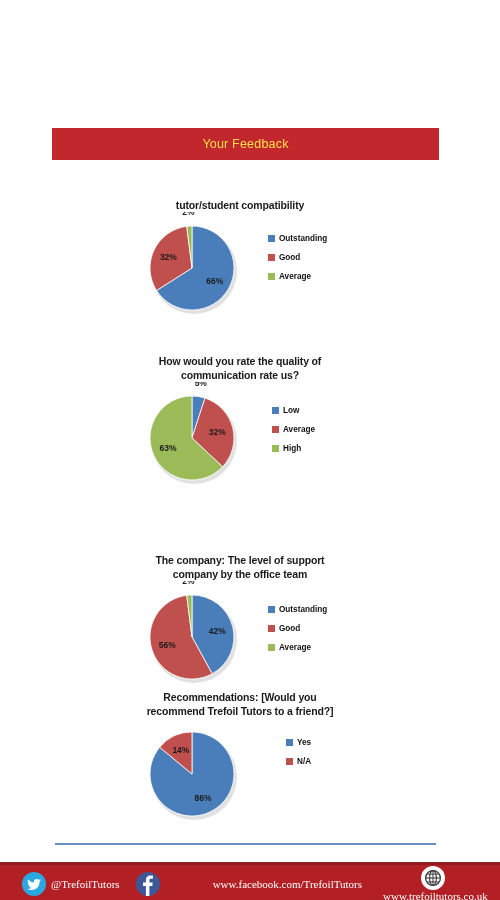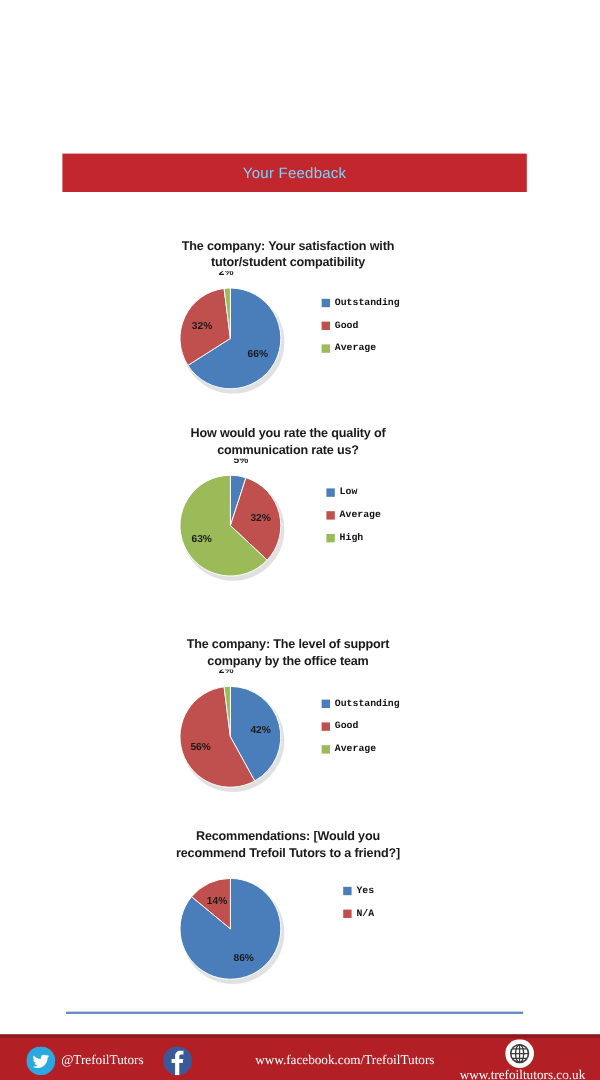--- a/index.html
+++ b/index.html
@@ -21,21 +21,21 @@
     left: 52px;
     top: 128px;
     width: 387px;
     height: 32px;
     background: #c1272d;
     display: flex;
     align-items: center;
     justify-content: center;
   }
   .banner-title {
-    color: #7dd3fc;
+    color: #fde047;
     font-size: 12.5px;
     letter-spacing: 0.2px;
     font-family: "Liberation Sans", sans-serif;
   }
 
   
   .chart-block {
     position: absolute;
     left: 0;
     width: 500px;
@@ -60,21 +60,21 @@
     position: absolute;
     left: 140px;
     top: 0;
   }
   .legend {
     position: absolute;
     top: 0;
     font-size: 8.2px;
     color: #111111;
     font-weight: bold;
-    font-family: Liberation Mono, monospace;
+    font-family: Liberation Sans, sans-serif;
   }
   .legend-row {
     display: flex;
     align-items: center;
     margin-bottom: 10px;
     white-space: nowrap;
   }
   .legend-swatch {
     width: 7px;
     height: 7px;
@@ -125,21 +125,20 @@
 </head>
 <body>
 
 <div class="banner">
   <div class="banner-title">Your Feedback</div>
 </div>
 
 <div id="charts-root">
     <div class="chart-block" style="top: 198px;">
       <div class="chart-title">
-        <span>The company: Your satisfaction with</span>
         <span>tutor/student compatibility</span>
       </div>
       <div class="chart-body">
         <div class="pie-wrap"><svg width="130" height="112" viewBox="0 0 130 112">
             <ellipse cx="54" cy="59" rx="43" ry="43" fill="#c9c9c9" opacity="0.55"></ellipse>
             <path d="M 52 56 L 52.00 14.00 A 42 42 0 1 1 16.54 78.50 Z" fill="#4a7ebb" stroke="#ffffff" stroke-width="0.8"></path>
             <path d="M 52 56 L 16.54 78.50 A 42 42 0 0 1 46.74 14.33 Z" fill="#c0504d" stroke="#ffffff" stroke-width="0.8"></path>
             <path d="M 52 56 L 46.74 14.33 A 42 42 0 0 1 52.00 14.00 Z" fill="#9bbb59" stroke="#ffffff" stroke-width="0.8"></path>
             <text x="74.8" y="71.5" text-anchor="middle" class="slice-label">66%</text>
             <text x="28.4" y="47.9" text-anchor="middle" class="slice-label">32%</text>
@@ -185,21 +184,21 @@
             <span class="legend-swatch" style="background: rgb(192, 80, 77);"></span>
             <span>Average</span>
           </div>
           <div class="legend-row">
             <span class="legend-swatch" style="background: rgb(155, 187, 89);"></span>
             <span>High</span>
           </div>
         </div>
       </div>
     </div>
-    <div class="chart-block" style="top: 530px;">
+    <div class="chart-block" style="top: 553px;">
       <div class="chart-title">
         <span>The company: The level of support</span>
         <span>company by the office team</span>
       </div>
       <div class="chart-body">
         <div class="pie-wrap"><svg width="130" height="112" viewBox="0 0 130 112">
             <ellipse cx="54" cy="59" rx="43" ry="43" fill="#c9c9c9" opacity="0.55"></ellipse>
             <path d="M 52 56 L 52.00 14.00 A 42 42 0 0 1 72.23 92.80 Z" fill="#4a7ebb" stroke="#ffffff" stroke-width="0.8"></path>
             <path d="M 52 56 L 72.23 92.80 A 42 42 0 1 1 46.74 14.33 Z" fill="#c0504d" stroke="#ffffff" stroke-width="0.8"></path>
             <path d="M 52 56 L 46.74 14.33 A 42 42 0 0 1 52.00 14.00 Z" fill="#9bbb59" stroke="#ffffff" stroke-width="0.8"></path>

